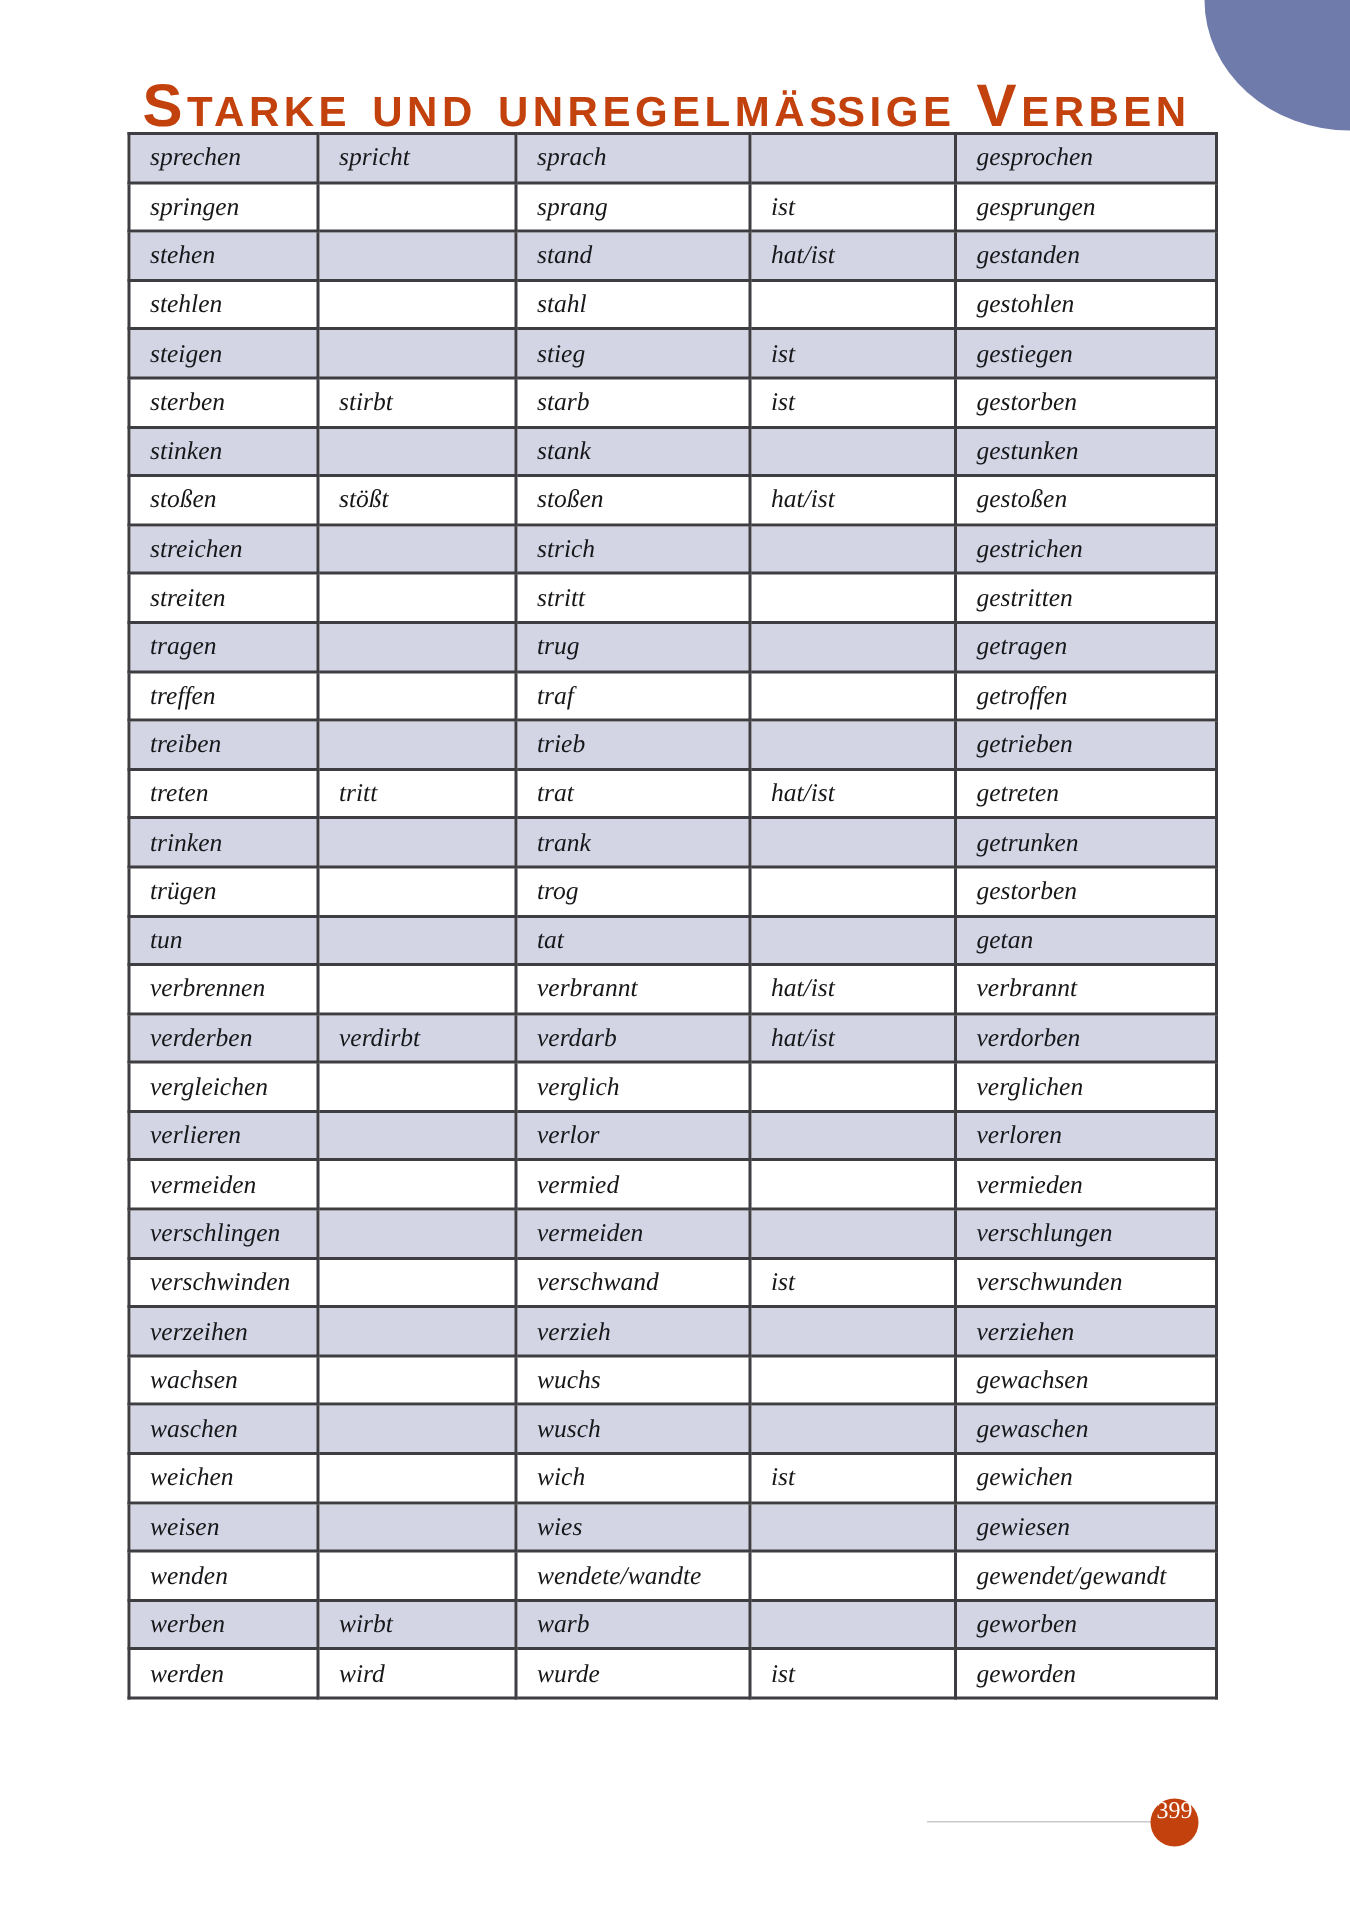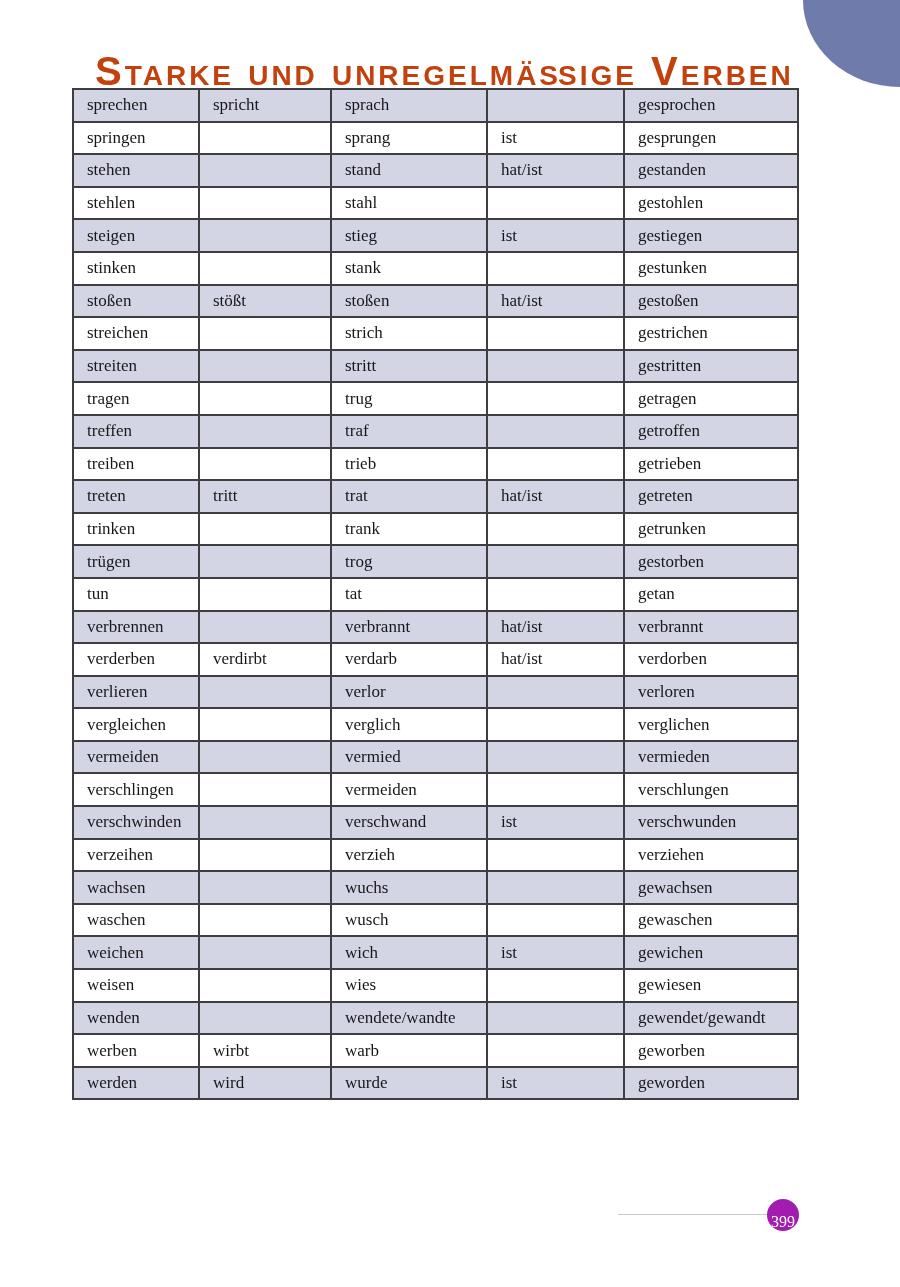--- a/index.html
+++ b/index.html
@@ -36,23 +36,24 @@
     font-size: 40px;
     line-height: 44px;
     letter-spacing: 3px;
     color: #c2410c;
     white-space: nowrap;
   }
 
   
   .verb-table-wrap {
     position: absolute;
-    left: 72px;
+    left: 85px;
     top: 88px;
     width: 725px;
+    font-style: italic;
   }
   table.verb-table {
     border-collapse: collapse;
     width: 725px;
     table-layout: fixed;
   }
   table.verb-table td {
     border: 2px solid #3e3e42;
     height: 30.6px;
     padding: 0 6px 0 13px;
@@ -79,26 +80,26 @@
     height: 1px;
     background: #c9c9c9;
   }
   .page-number-badge {
     position: absolute;
     left: 767px;
     top: 1199px;
     width: 32px;
     height: 32px;
     border-radius: 50%;
-    background: #a21caf;
+    background: #c2410c;
     color: #ffffff;
     font-family: "Liberation Serif", serif;
     font-size: 16px;
     display: flex;
-    align-items: flex-end;
+    align-items: flex-start;
     justify-content: center;
   }
 </style>
 </head>
 <body>
 
 <div class="corner-shape"></div>
 
 <h1 class="page-title">Starke und unregelmäßige Verben</h1>
 
@@ -141,20 +142,27 @@
           <td>gestohlen</td>
         </tr>
         <tr>
           <td>steigen</td>
           <td></td>
           <td>stieg</td>
           <td>ist</td>
           <td>gestiegen</td>
         </tr>
         <tr>
+          <td>sterben</td>
+          <td>stirbt</td>
+          <td>starb</td>
+          <td>ist</td>
+          <td>gestorben</td>
+        </tr>
+        <tr>
           <td>stinken</td>
           <td></td>
           <td>stank</td>
           <td></td>
           <td>gestunken</td>
         </tr>
         <tr>
           <td>stoßen</td>
           <td>stößt</td>
           <td>stoßen</td>
@@ -232,32 +240,32 @@
           <td>verbrannt</td>
         </tr>
         <tr>
           <td>verderben</td>
           <td>verdirbt</td>
           <td>verdarb</td>
           <td>hat/ist</td>
           <td>verdorben</td>
         </tr>
         <tr>
+          <td>vergleichen</td>
+          <td></td>
+          <td>verglich</td>
+          <td></td>
+          <td>verglichen</td>
+        </tr>
+        <tr>
           <td>verlieren</td>
           <td></td>
           <td>verlor</td>
           <td></td>
           <td>verloren</td>
-        </tr>
-        <tr>
-          <td>vergleichen</td>
-          <td></td>
-          <td>verglich</td>
-          <td></td>
-          <td>verglichen</td>
         </tr>
         <tr>
           <td>vermeiden</td>
           <td></td>
           <td>vermied</td>
           <td></td>
           <td>vermieden</td>
         </tr>
         <tr>
           <td>verschlingen</td>

